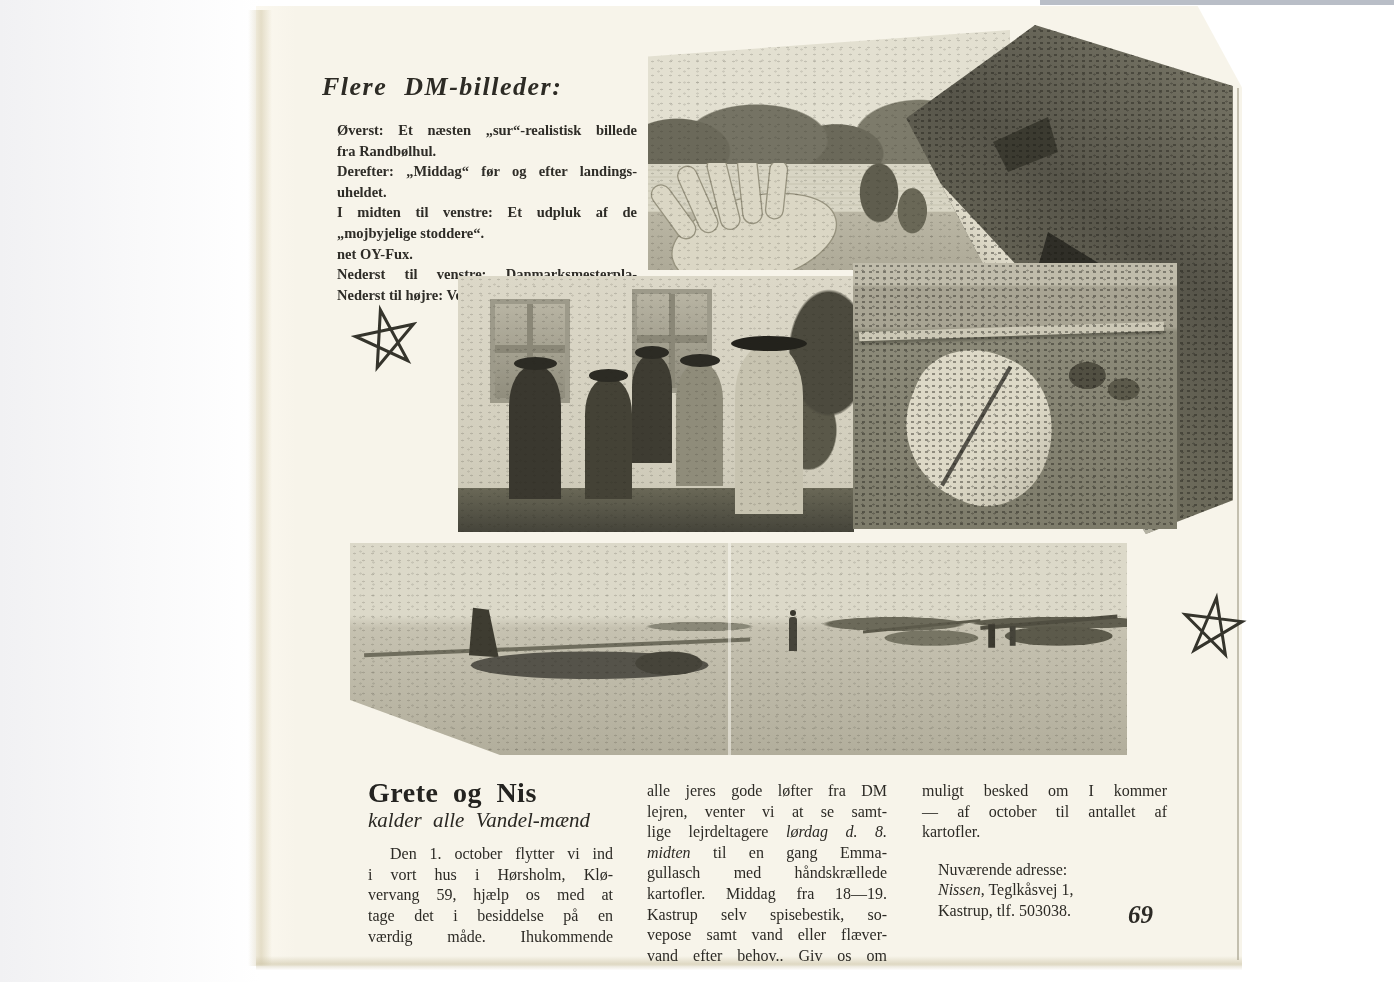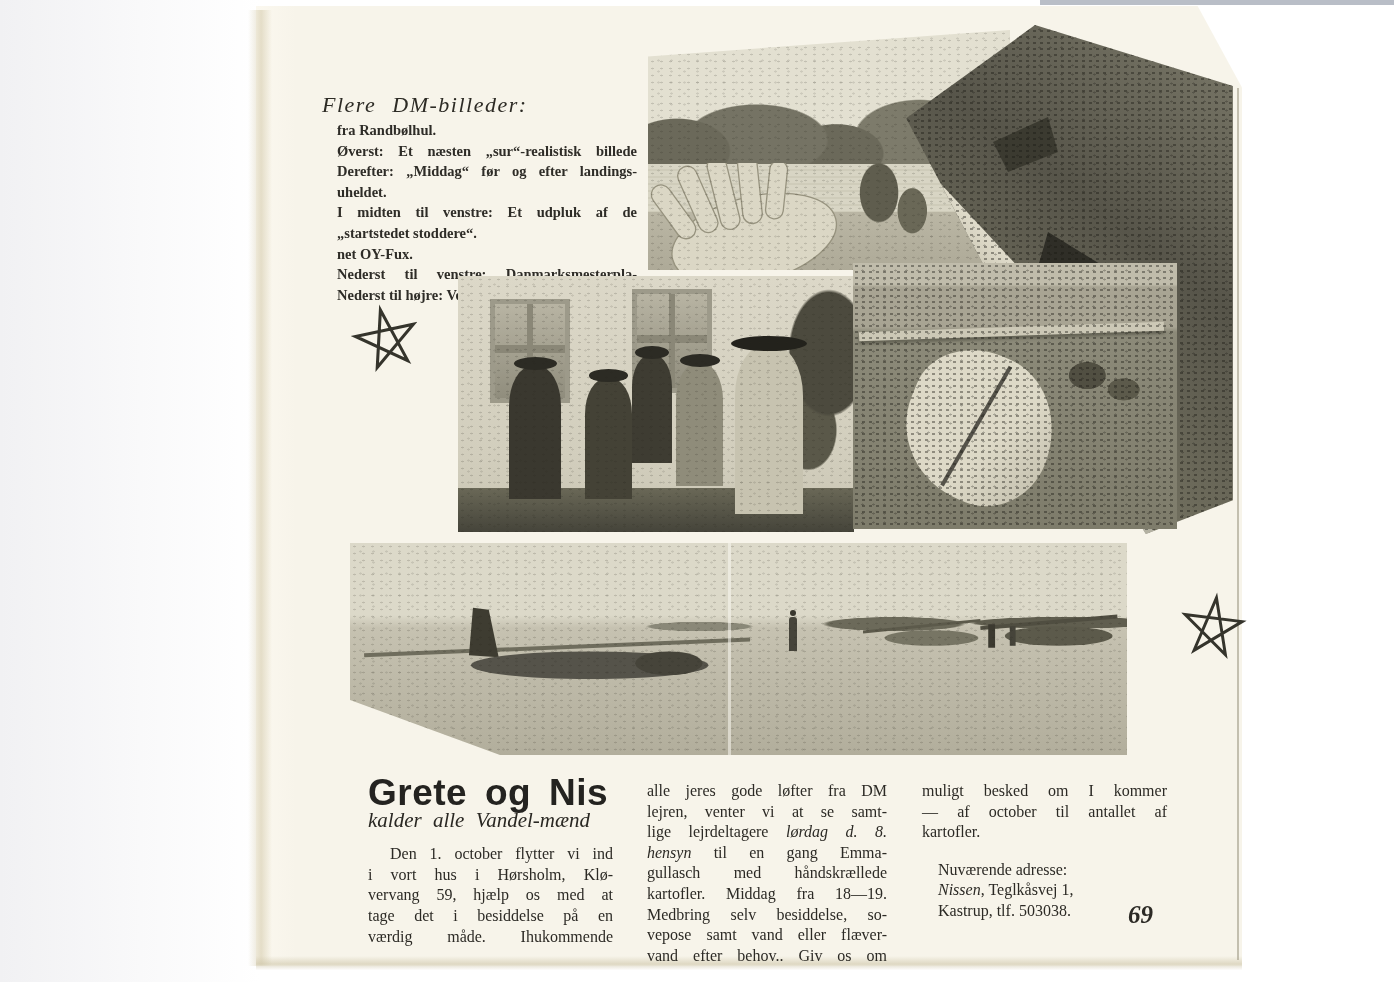--- a/index.html
+++ b/index.html
@@ -12,22 +12,22 @@
     background:linear-gradient(90deg,#fbf8ef 0px,#f7f4ea 40px,#f7f4ea 100%);
     clip-path:polygon(0 0,95.5% 0,100% 8.5%,100% 100%,0 100%);}
   .edge-left{position:absolute;left:248px;top:10px;width:24px;height:956px;
     background:linear-gradient(90deg,rgba(200,190,160,0) 0%,rgba(210,200,168,.55) 55%,rgba(247,244,234,0) 100%);}
   .edge-bottom{position:absolute;left:256px;top:956px;width:986px;height:18px;
     background:linear-gradient(rgba(0,0,0,0) 0%,rgba(202,193,162,.55) 45%,#ffffff 80%);}
   .edge-right{position:absolute;left:1237px;top:88px;width:2px;height:872px;background:rgba(160,155,135,.6);}
   .top-strip{position:absolute;left:1040px;top:0;width:354px;height:5px;background:#b9bec7;}
 
   
-  .title{position:absolute;left:322px;top:72px;font-size:22px;font-style:italic;font-weight:400;
-    letter-spacing:1.5px;word-spacing:9px;color:#2d2b25;margin-top:20px;}
+  .title{position:absolute;left:322px;top:72px;font-size:26px;font-style:italic;font-weight:700;
+    letter-spacing:1.5px;word-spacing:9px;color:#2d2b25;}
   .cap{position:absolute;left:337px;top:120px;width:300px;font-size:14.5px;line-height:20.6px;font-weight:700;color:#2e2c27;}
   .cap-line{text-align:left;}
   .cap-line.just{text-align:justify;text-align-last:justify;}
 
   
   .star{position:absolute;}
   .star svg{display:block;}
 
   
   .ph{position:absolute;overflow:hidden;background:#cfccbc;}
@@ -117,46 +117,46 @@
   .pe-right{position:absolute;left:66%;top:26%;width:34%;height:34%;}
 
   
   .art-col{position:absolute;font-size:16px;line-height:20.6px;color:#2c2a25;}
   .bl{text-align:left;font-family:Liberation Serif, serif;}
   .bl.just{text-align:justify;text-align-last:justify;}
   .bl.indent{text-indent:22px;}
   .col1{left:368px;top:783px;width:245px;}
   .col2{left:647px;top:781px;width:240px;}
   .col3{left:922px;top:781px;width:245px;}
-  .h-grete{font-family:Liberation Sans, sans-serif;font-size:37px;font-weight:700;
+  .h-grete{font-family:Liberation Serif, serif;font-size:28px;font-weight:700;
     letter-spacing:.5px;word-spacing:7px;color:#242320;margin:0 0 6px 0;}
   .h-kalder{font-size:21px;font-style:italic;font-weight:400;word-spacing:6px;margin:0 0 14px 0;color:#2a2823;}
   .addr{margin-top:17px;padding-left:16px;}
   .pagenum{position:absolute;left:1128px;top:901px;font-size:25px;font-style:italic;font-weight:600;color:#2c2a25;}
 </style>
 </head>
 <body>
 
 <div class="canvas">
 
   <div class="page"></div>
   <div class="edge-left"></div>
   <div class="edge-bottom"></div>
   <div class="edge-right"></div>
   <div class="top-strip"></div>
 
   <div class="title">Flere DM-billeder:</div>
 
   <div class="cap">
+      <div class="cap-line just">Øverst: Et næsten „sur“-realistisk billede</div>
       <div class="cap-line">fra Randbølhul.</div>
-      <div class="cap-line just">Øverst: Et næsten „sur“-realistisk billede</div>
       <div class="cap-line just">Derefter: „Middag“ før og efter landings-</div>
       <div class="cap-line">uheldet.</div>
       <div class="cap-line just">I midten til venstre: Et udpluk af de</div>
-      <div class="cap-line">„startstedet stoddere“.</div>
+      <div class="cap-line">„mojbyjelige stoddere“.</div>
       <div class="cap-line">net OY-Fux.</div>
       <div class="cap-line just">Nederst til venstre: Danmarksmesterpla-</div>
       <div class="cap-line">Nederst til højre: Ved startstedet.</div>
     </div>
 
   <div class="star" style="left:352px;top:303px;transform:rotate(-14deg);">
     <svg width="68" height="70" viewBox="0 0 100 100">
       <path d="M52 8 L73 90 L7 37 L94 40 L27 89 Z" fill="none" stroke="#35342c" stroke-width="4.5"></path>
     </svg>
   </div>
@@ -247,24 +247,24 @@
         <div class="bl just">tage det i besiddelse på en</div>
         <div class="bl just">værdig måde. Ihukommende</div>
       </div>
   </div>
 
   <div class="art-col col2">
     <div>
         <div class="bl just">alle jeres gode løfter fra DM</div>
         <div class="bl just">lejren, venter vi at se samt-</div>
         <div class="bl just">lige lejrdeltagere <i>lørdag d. 8.</i></div>
-        <div class="bl just"><i>hensyn</i> til en gang Emma-</div>
+        <div class="bl just"><i>midten</i> til en gang Emma-</div>
         <div class="bl just">gullasch med håndskrællede</div>
         <div class="bl just">kartofler. Middag fra 18—19.</div>
-        <div class="bl just">Medbring selv besiddelse, so-</div>
+        <div class="bl just">Kastrup selv spisebestik, so-</div>
         <div class="bl just">vepose samt vand eller flæver-</div>
         <div class="bl just">vand efter behov.. Giv os om</div>
       </div>
   </div>
 
   <div class="art-col col3">
     <div>
         <div class="bl just">muligt besked om I kommer</div>
         <div class="bl just">— af october til antallet af</div>
         <div class="bl">kartofler.</div>

